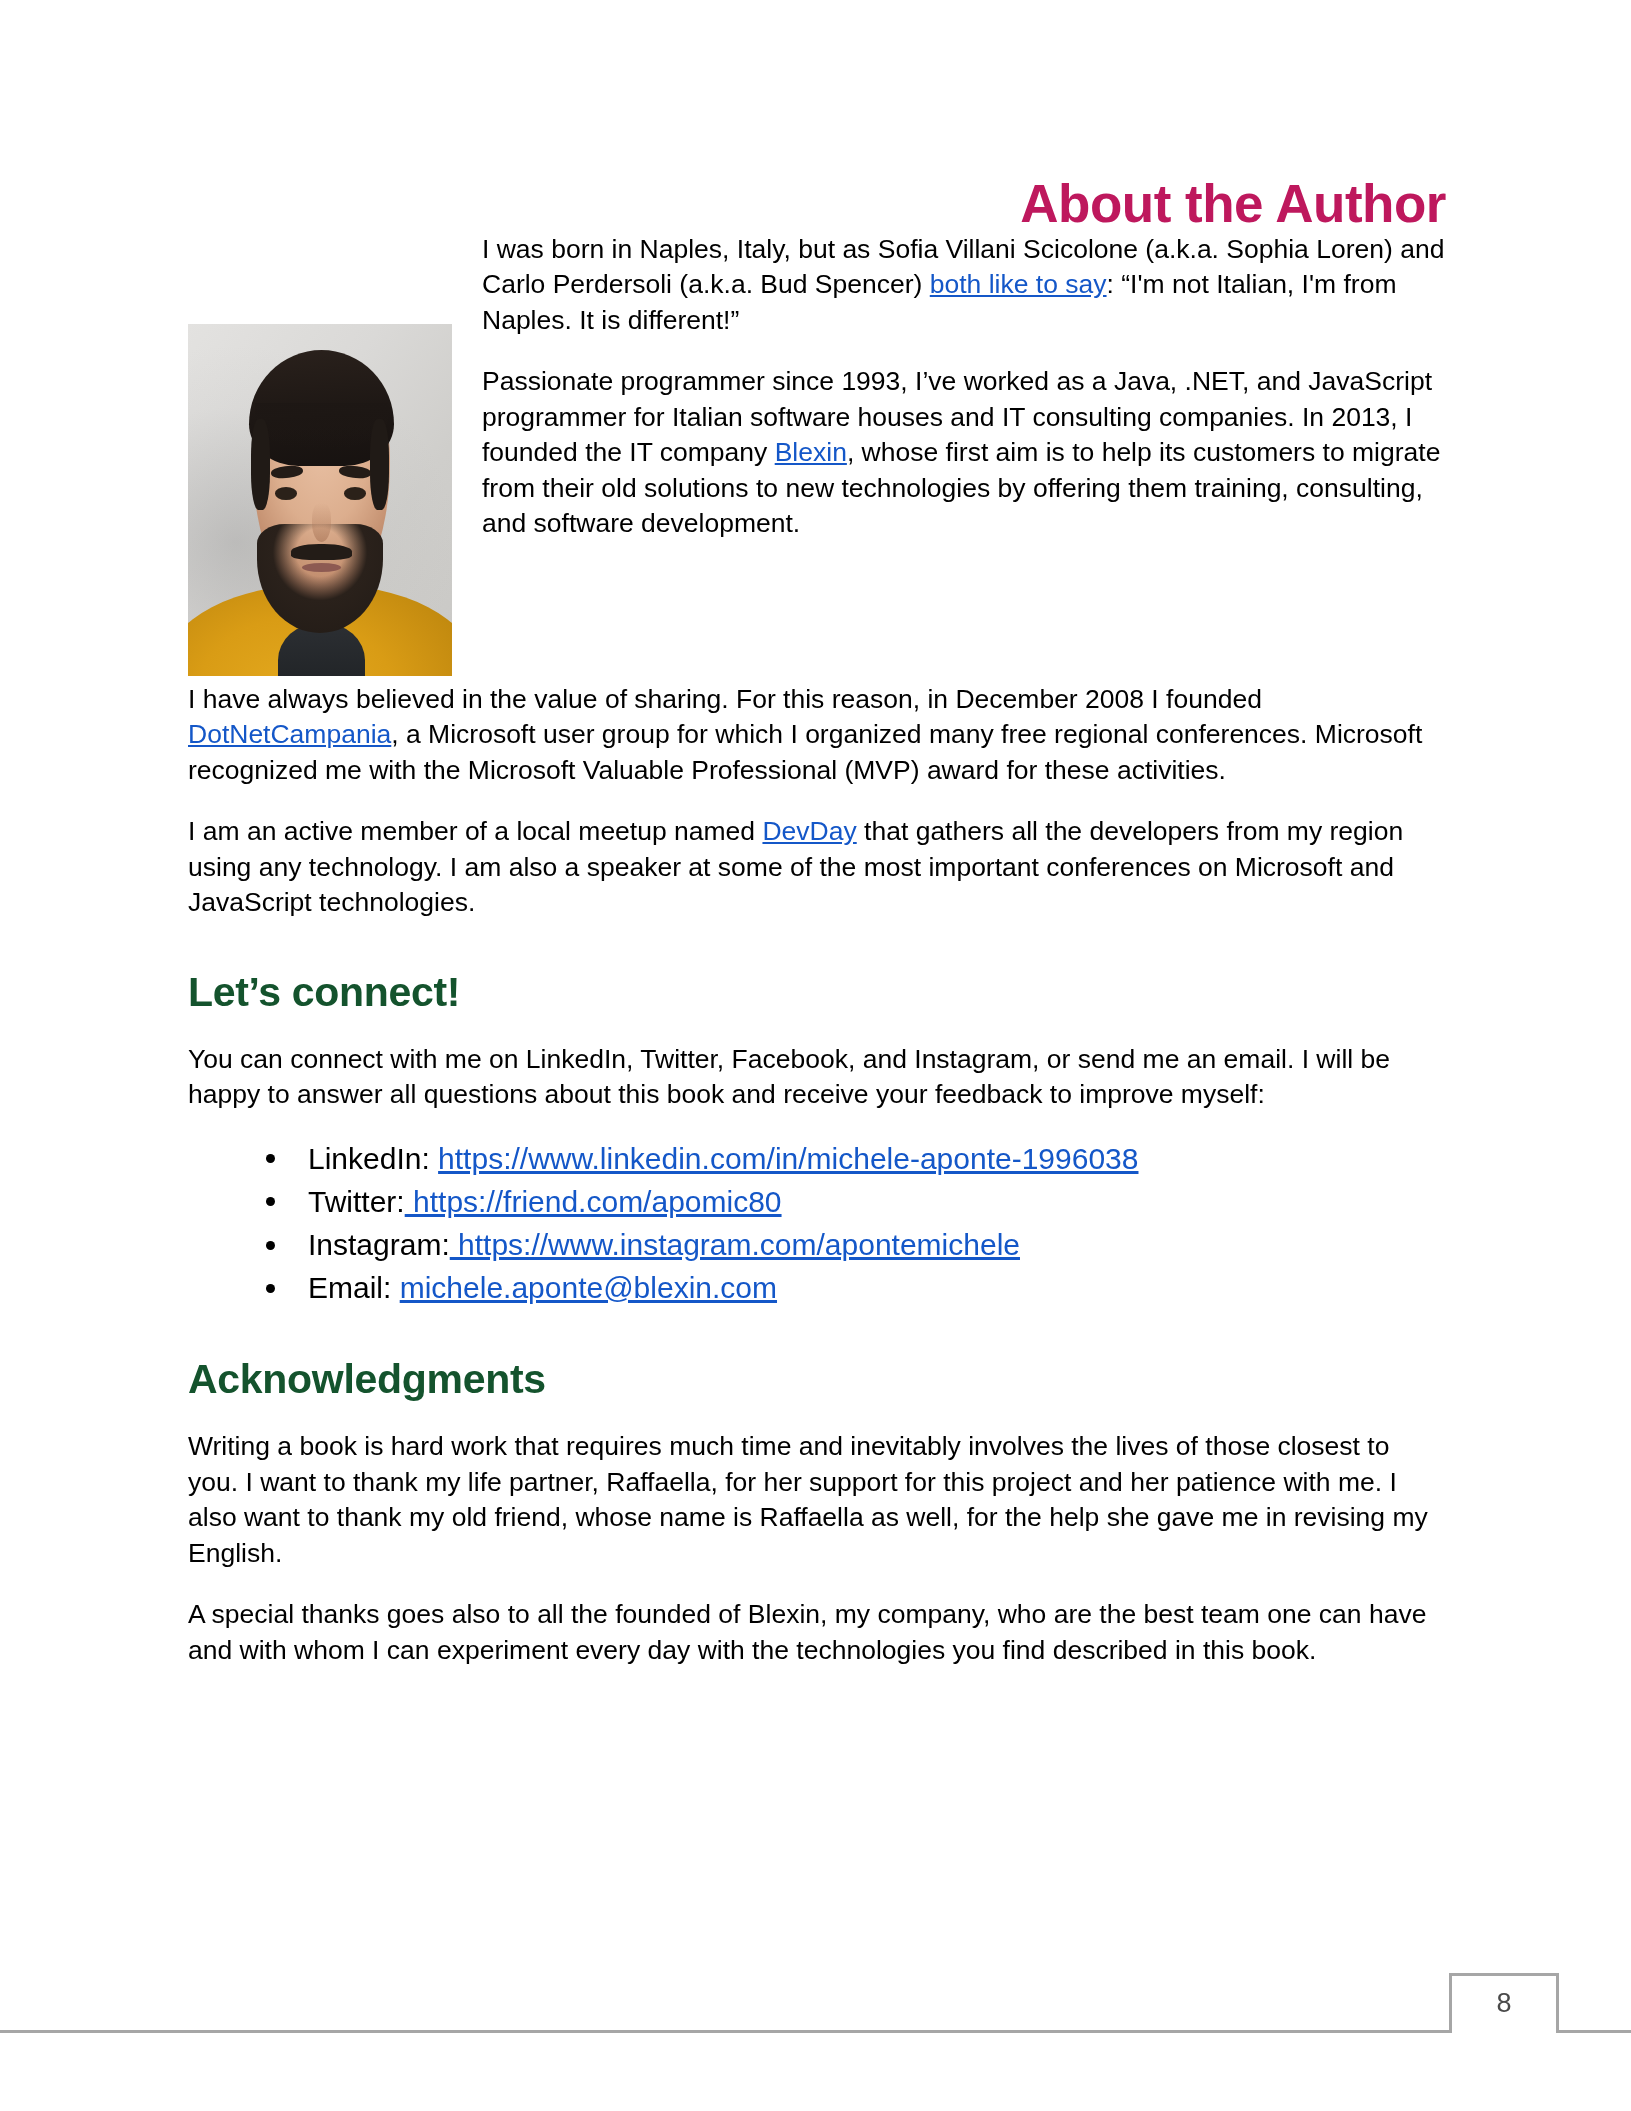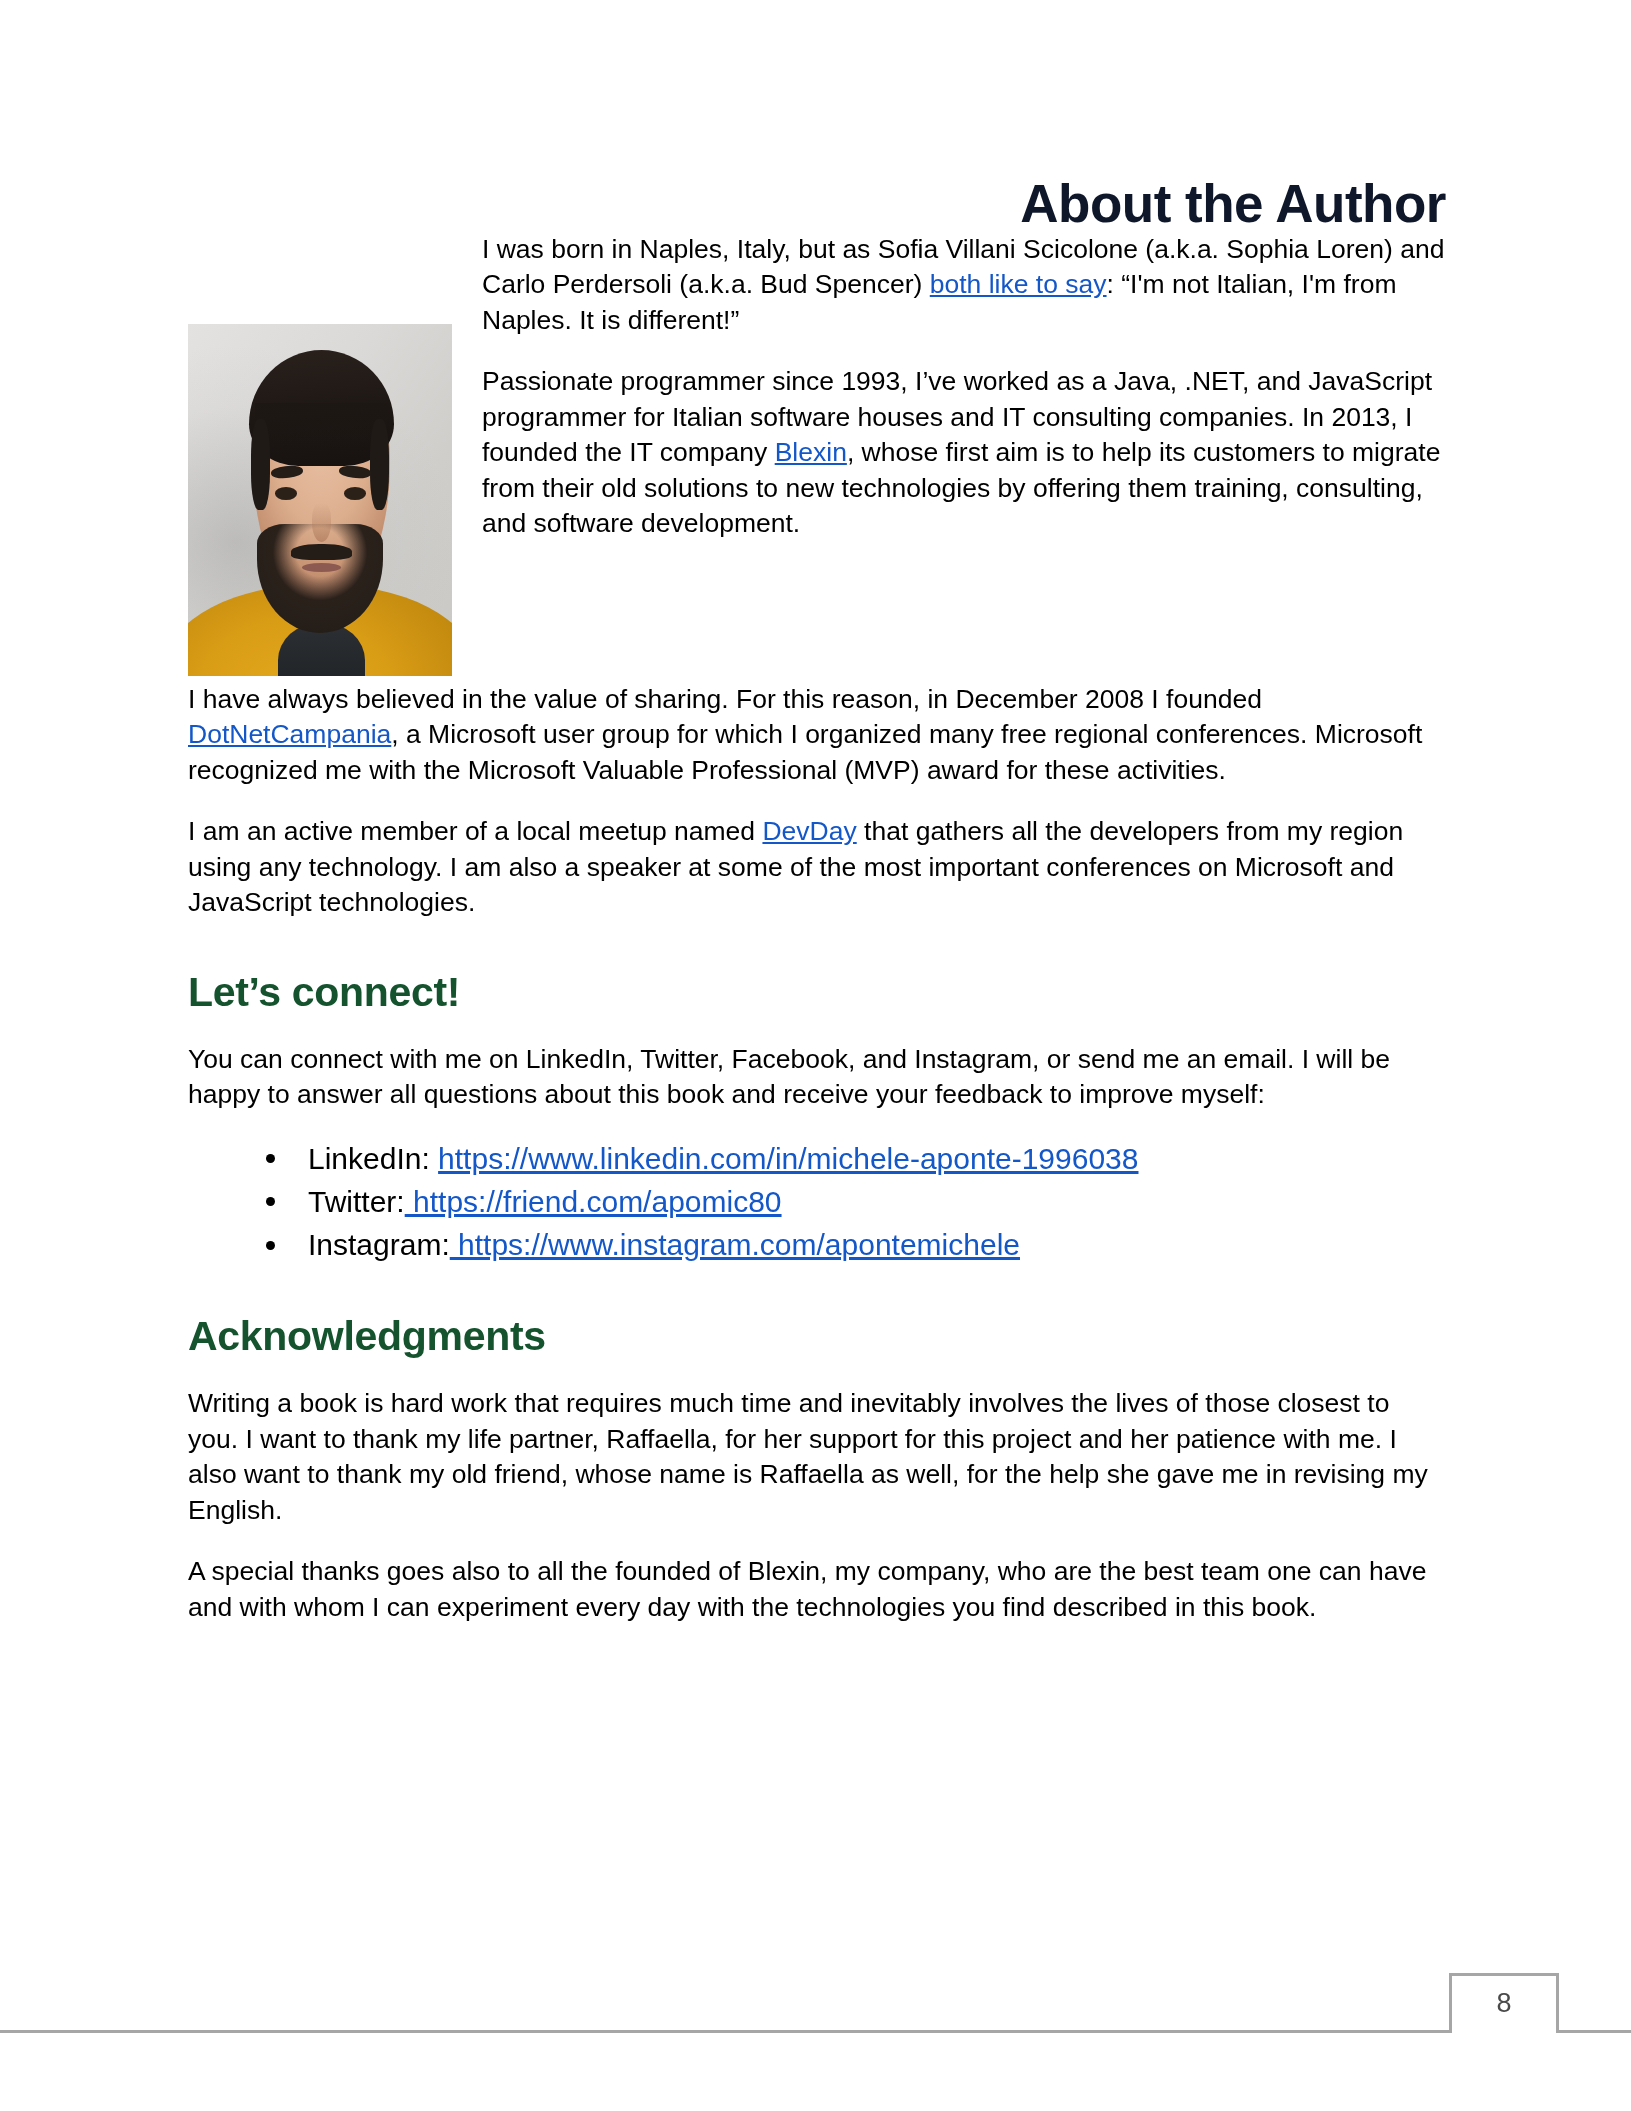--- a/index.html
+++ b/index.html
@@ -33,21 +33,21 @@
 
   
   .page-title {
     text-align: right;
     font-size: 53px;
     font-weight: bold;
     letter-spacing: -0.5px;
     margin: 0;
     padding-top: 176px;
     line-height: 1.05;
-    color: #0f172a;
+    color: #be185d;
   }
 
   
   .author-photo {
     float: left;
     width: 264px;
     height: 352px;
     margin: 92px 30px 6px 0px;
     position: relative;
     overflow: hidden;
@@ -337,20 +337,23 @@
     <ul class="contact-list">
       <li>
         <span class="bullet"></span><span>LinkedIn: </span><a class="link" href="#">https://www.linkedin.com/in/michele-aponte-1996038</a>
       </li>
       <li>
         <span class="bullet"></span><span>Twitter:</span><a class="link" href="#"> https://friend.com/apomic80</a>
       </li>
       <li>
         <span class="bullet"></span><span>Instagram:</span><a class="link" href="#"> https://www.instagram.com/apontemichele</a>
       </li>
+      <li>
+        <span class="bullet"></span><span>Email: </span><a class="link" href="#">michele.aponte@blexin.com</a>
+      </li>
     </ul>
 
     <h2 class="section">Acknowledgments</h2>
 
     <p class="body">Writing a book is hard work that requires much time and inevitably involves the lives of those closest to you. I want to thank my life partner, Raffaella, for her support for this project and her patience with me. I also want to thank my old friend, whose name is Raffaella as well, for the help she gave me in revising my English.</p>
 
     <p class="body"> A special thanks goes also to all the founded of Blexin, my company, who are the best team one can have and with whom I can experiment every day with the technologies you find described in this book.</p>
 
   </div>
 

